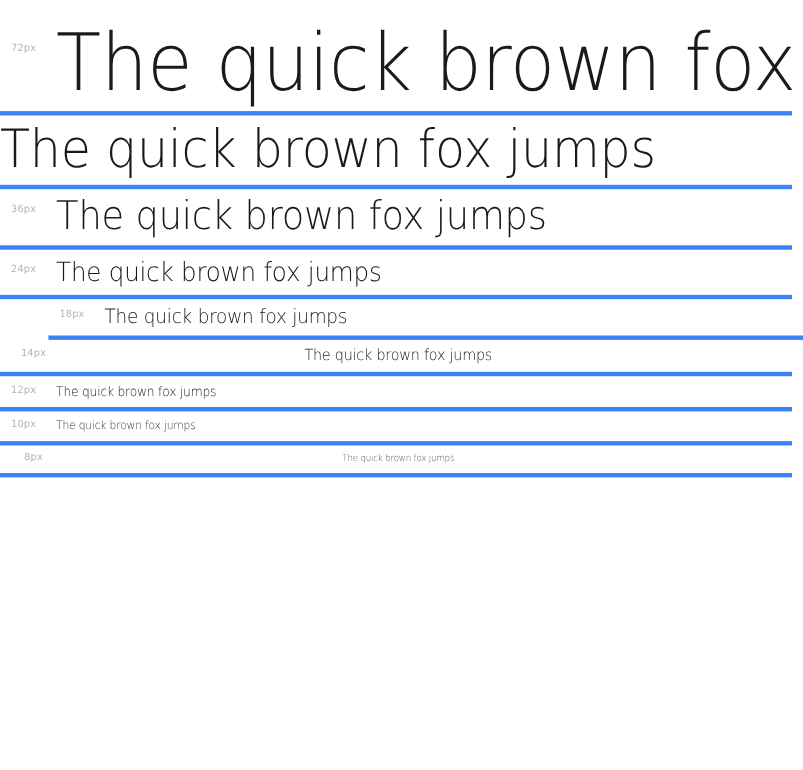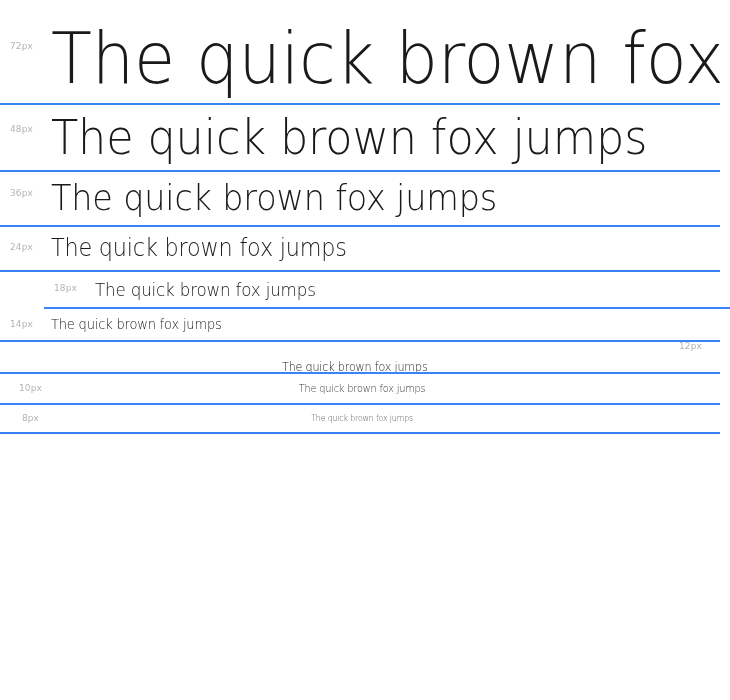--- a/index.html
+++ b/index.html
@@ -21,21 +21,21 @@
     width: 730px;
     position: relative;
     padding-top: 14px;
   }
 
   .specimen-row {
     position: relative;
     width: 720px;
     display: flex;
     align-items: center;
-    border-bottom: 2px solid #3b82f6;
+    border-bottom: 4px solid #3b82f6;
     overflow: hidden;
     white-space: nowrap;
   }
 
   .size-label {
     flex: 0 0 auto;
     width: 51px;
     padding-left: 10px;
     color: #b4b4b4;
     font-size: 9px;
@@ -74,29 +74,29 @@
   .row-36 .size-label { padding-bottom: 27px; }
 
   .row-24 { height: 45px; }
   .row-24 .sample-text { font-size: 24px; }
   .row-24 .size-label { padding-bottom: 18px; }
 
   .row-18 { height: 37px; margin-left: 44px; }
   .row-18 .sample-text { font-size: 18px; }
   .row-18 .size-label { padding-bottom: 14px; }
 
-  .row-14 { height: 33px; }
+  .row-14 { height: 33px; text-align: center; }
   .row-14 .sample-text { font-size: 14px; }
   .row-14 .size-label { padding-bottom: 11px; }
 
-  .row-12 { height: 32px; flex-direction: column; }
+  .row-12 { height: 32px; }
   .row-12 .sample-text { font-size: 12px; }
   .row-12 .size-label { padding-bottom: 10px; }
 
-  .row-10 { height: 31px; text-align: center; }
+  .row-10 { height: 31px; }
   .row-10 .sample-text { font-size: 10.5px; color: #3a3a3a; }
   .row-10 .size-label { padding-bottom: 10px; }
 
   .row-8 { height: 29px; text-align: center; }
   .row-8 .sample-text { font-size: 8.5px; color: #5a5a5a; }
   .row-8 .size-label { padding-bottom: 9px; }
 
   .blank-area {
     width: 730px;
     height: 260px;
@@ -107,21 +107,20 @@
 <body>
 
 <div id="specimen-table">
 
   <div class="specimen-row row-72">
     <div class="size-label">72px</div>
     <div class="sample-text">The quick brown fox jumps</div>
   </div>
 
   <div class="specimen-row row-48">
-    <div class="size-label">48px</div>
     <div class="sample-text">The quick brown fox jumps</div>
   </div>
 
   <div class="specimen-row row-36">
     <div class="size-label">36px</div>
     <div class="sample-text">The quick brown fox jumps</div>
   </div>
 
   <div class="specimen-row row-24">
     <div class="size-label">24px</div>

